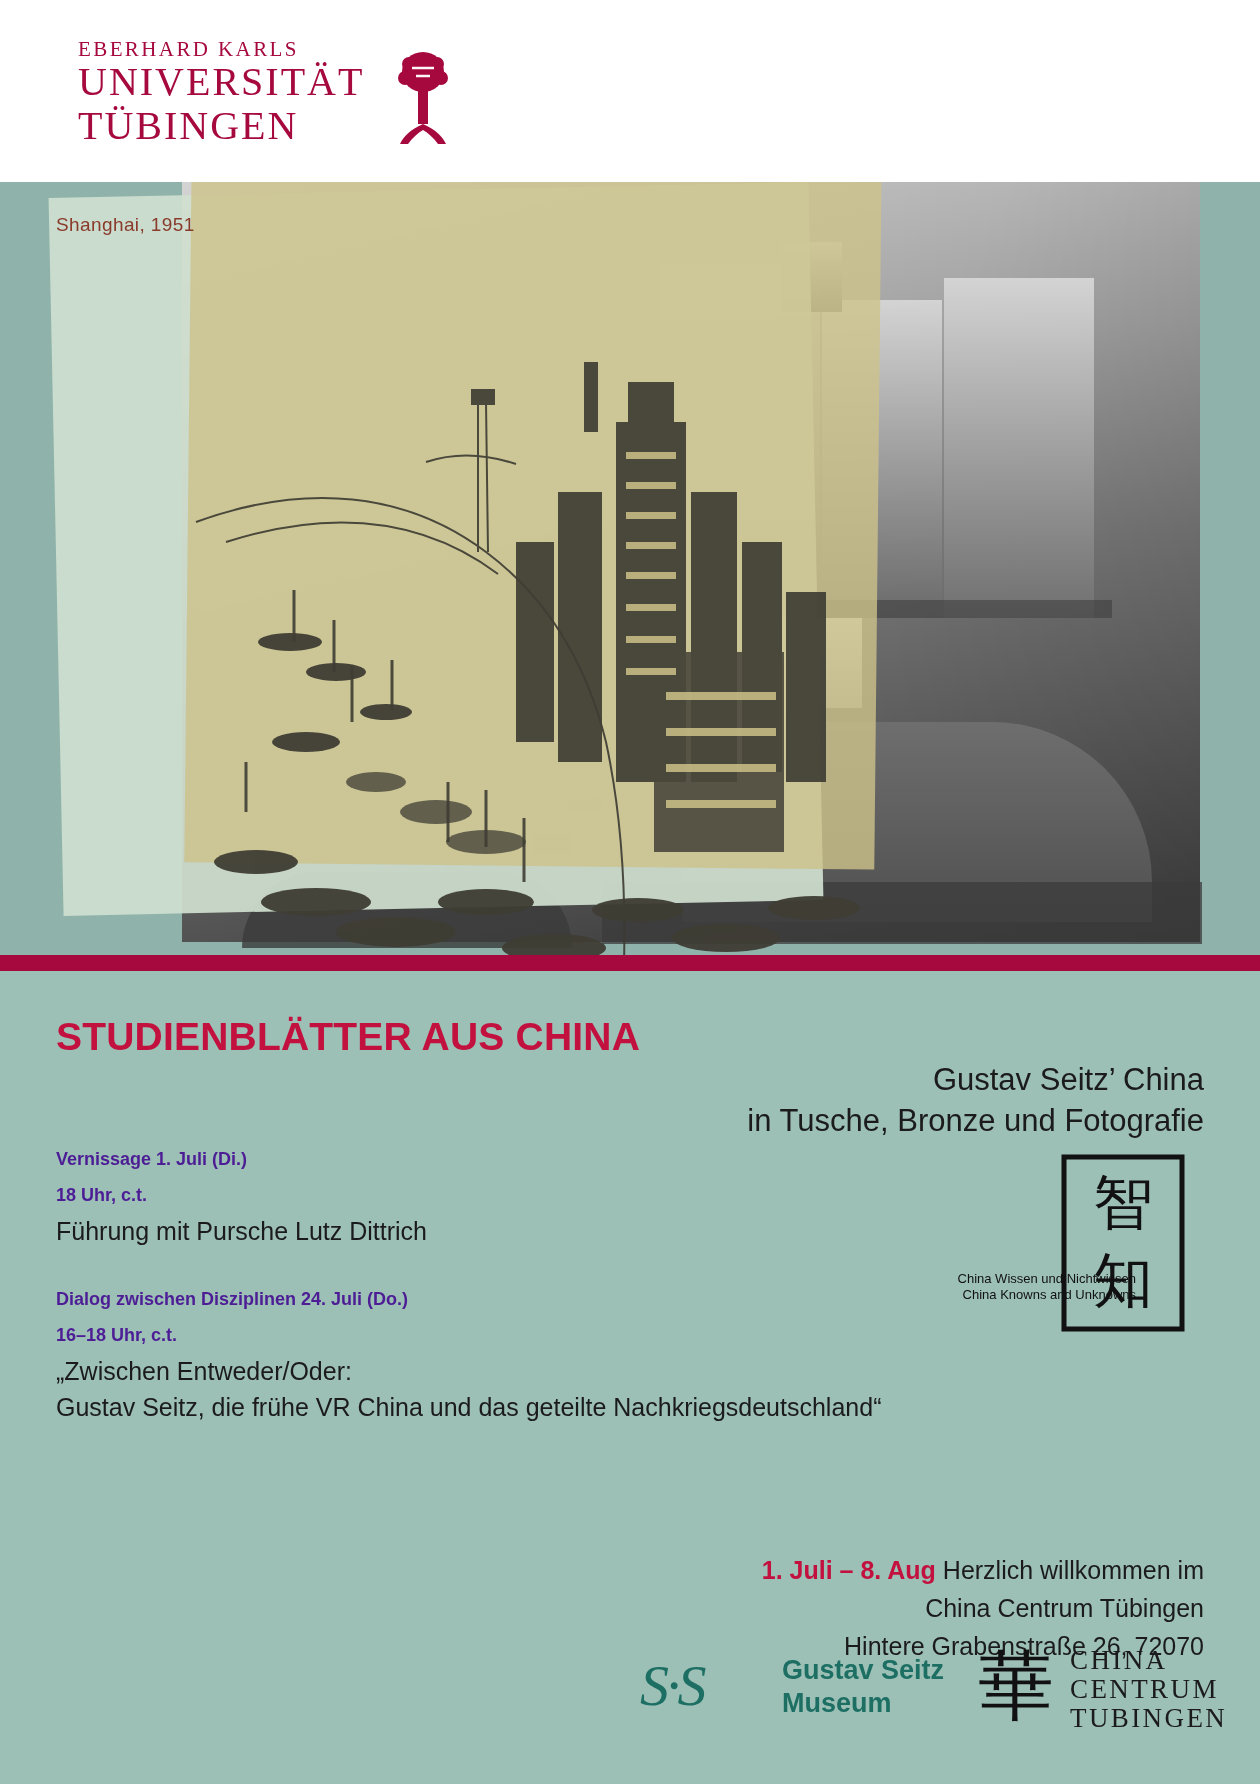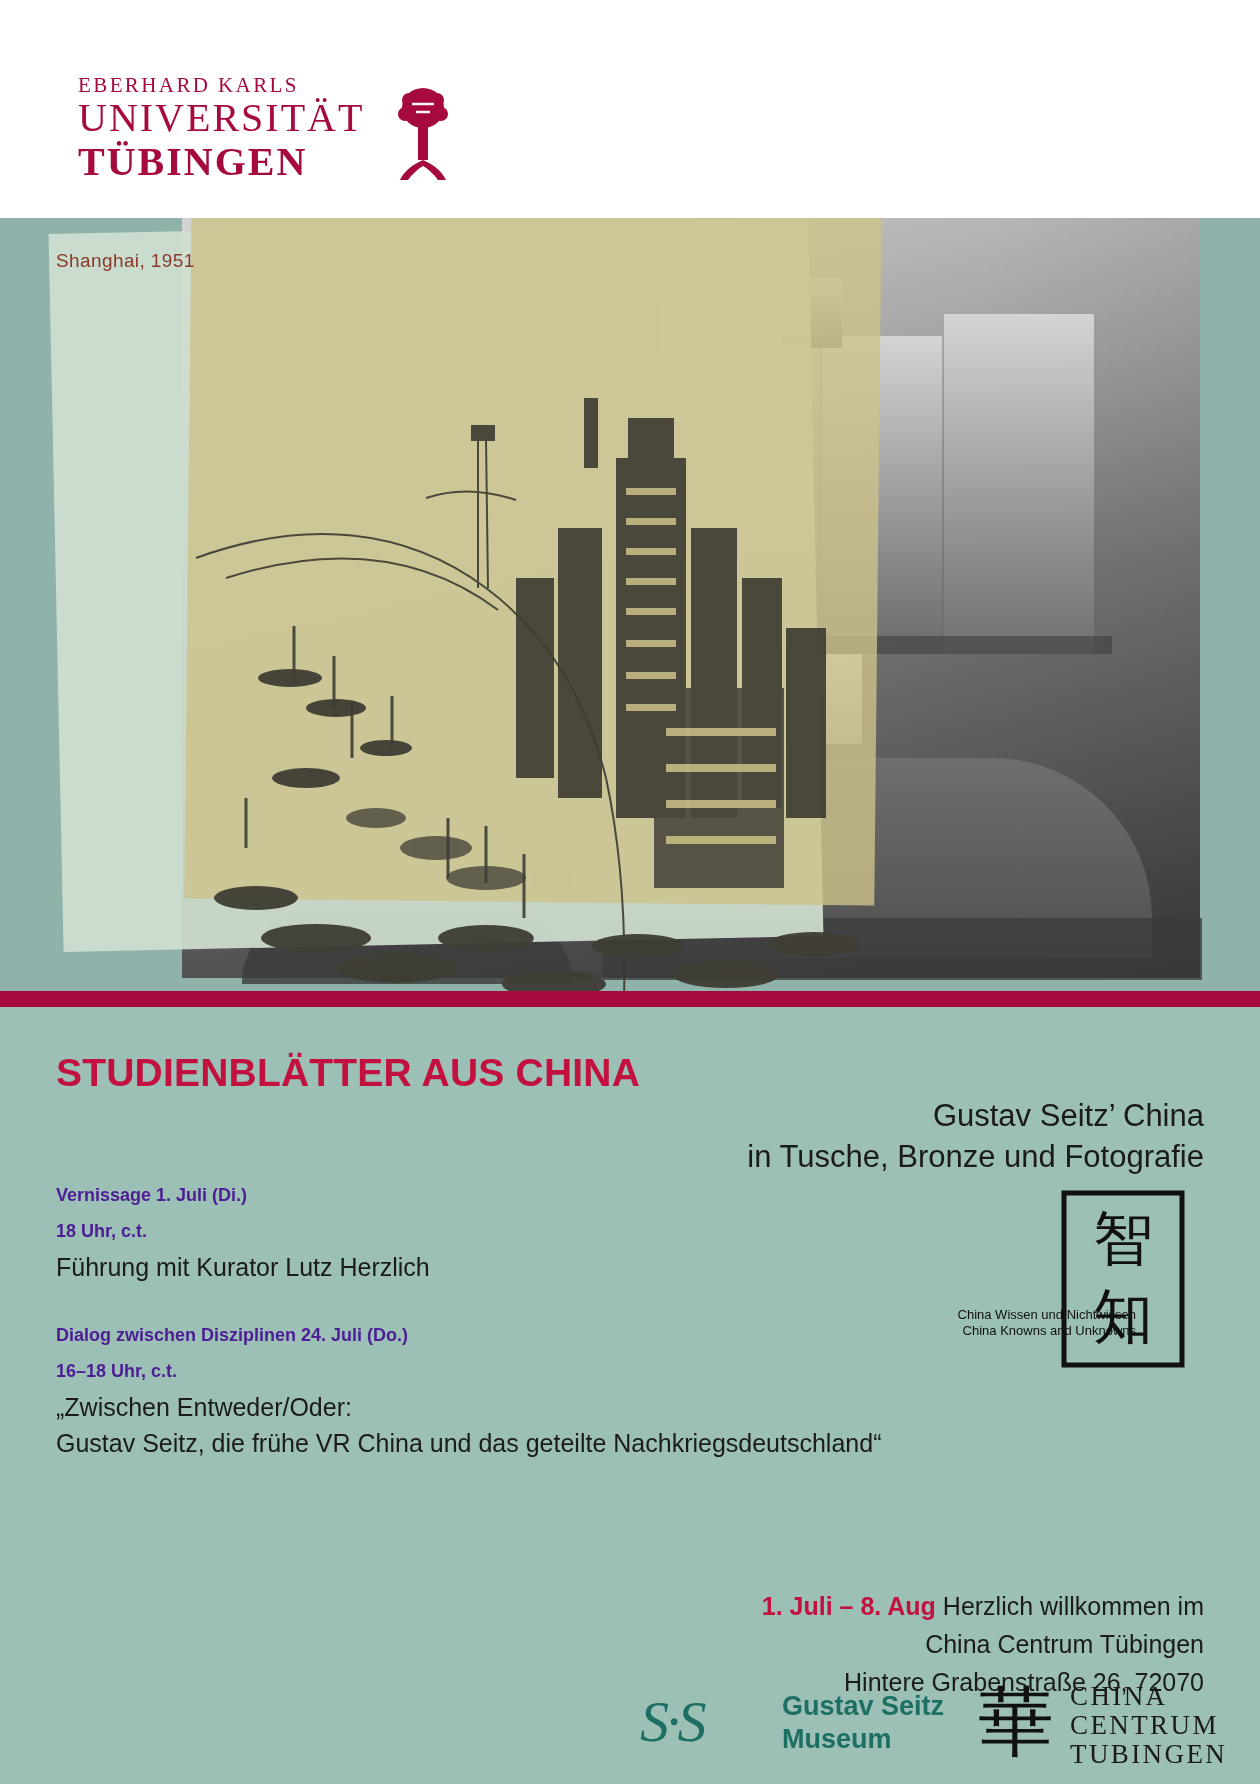--- a/index.html
+++ b/index.html
@@ -13,21 +13,20 @@
     font-family: "Liberation Sans", sans-serif;
     overflow: hidden;
     position: relative;
   }
 
   .poster {
     position: absolute;
     left: 0; top: 0;
     width: 1260px;
     height: 1499px;
-    margin-top: 36px;
   }
 
   
   .header {
     position: absolute;
     left: 0; top: 0;
     width: 1260px;
     height: 182px;
     background: #ffffff;
   }
@@ -50,21 +49,20 @@
     letter-spacing: 2.0px;
     line-height: 44px;
     white-space: nowrap;
   }
   .uni-logo .line3 {
     font-family: "Liberation Serif", serif;
     font-size: 40px;
     letter-spacing: 2.0px;
     line-height: 44px;
     white-space: nowrap;
-    font-weight: bold;
   }
   .uni-mark {
     position: absolute;
     left: 392px;
     top: 48px;
     width: 62px;
     height: 98px;
   }
 
   
@@ -422,21 +420,21 @@
       <text x="121" y="150" text-anchor="middle" font-family="DejaVu Sans, sans-serif" font-size="60" fill="#111">知</text>
     </svg>
     <div class="seal-caption">
       <div>China Wissen und Nichtwissen</div>
       <div>China Knowns and Unknowns</div>
     </div>
 
     <div class="block" style="top:170px;">
       <div class="ev-head">Vernissage 1. Juli (Di.)</div>
       <div class="ev-head">18 Uhr, c.t.</div>
-      <div class="ev-body">Führung mit Kurator Lutz Herzlich</div>
+      <div class="ev-body">Führung mit Pursche Lutz Dittrich</div>
     </div>
 
     <div class="block" style="top:310px;">
       <div class="ev-head">Dialog zwischen Disziplinen 24. Juli (Do.)</div>
       <div class="ev-head">16–18 Uhr, c.t.</div>
       <div class="ev-body">„Zwischen Entweder/Oder:</div>
       <div class="ev-body">Gustav Seitz, die frühe VR China und das geteilte Nachkriegsdeutschland“</div>
     </div>
 
     <div class="closing">

